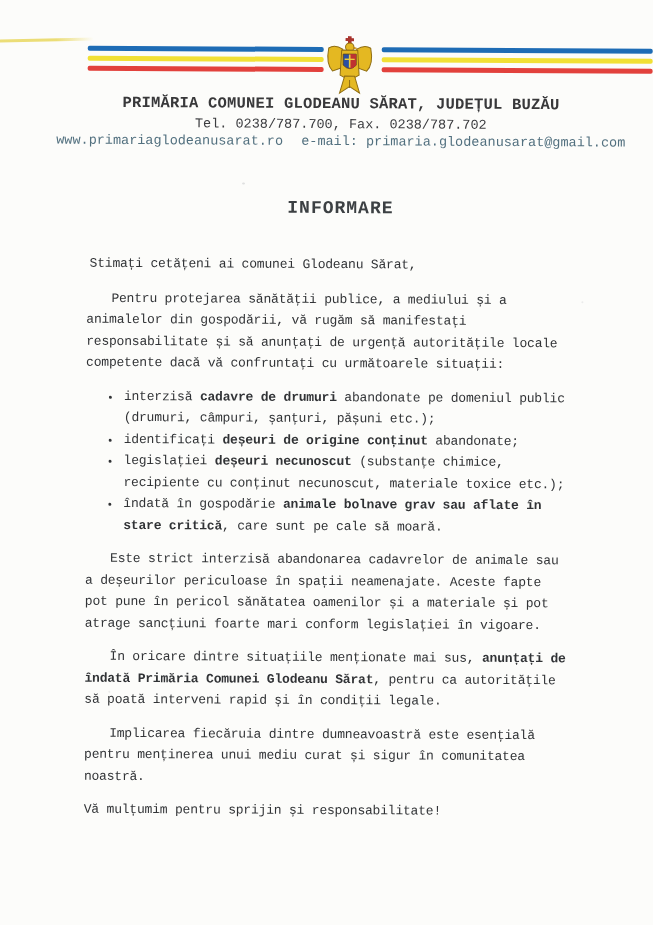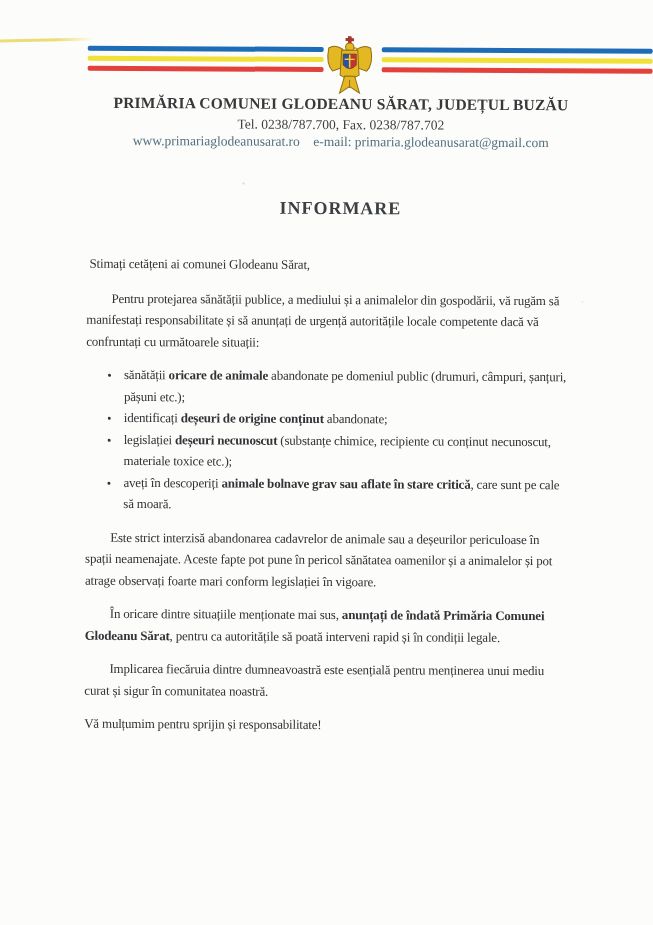--- a/index.html
+++ b/index.html
@@ -1,19 +1,19 @@
 <!DOCTYPE html>
 <html lang="ro"><head>
 <meta charset="utf-8">
 <style>
   html,body{margin:0;padding:0;background:#e9e9e9;}
   .page{
     position:relative;width:653px;height:925px;margin:0 auto;
     background:#fcfcfa;overflow:hidden;
-    font-family:Liberation Serif, serif;
+    font-family:Liberation Mono, monospace;
     color:#313336;
   }
   .scan-tilt{position:absolute;inset:0;transform:rotate(0.3deg);transform-origin:50% 0;}
 
   
   .stripe{position:absolute;height:4.5px;border-radius:2px;}
   .stripe.row-blue{top:47px;}
   .stripe.row-yellow{top:57px;}
   .stripe.row-red{top:67px;}
   .stripe.seg-left{left:88px;width:236px;}
@@ -108,26 +108,26 @@
     </header>
 
     <h1 class="doc-title">INFORMARE</h1>
 
     <main class="doc-body">
       <p class="salutation">Stimați cetățeni ai comunei Glodeanu Sărat,</p>
 
       <p class="para"><span>Pentru protejarea sănătății publice, a mediului și a animalelor din gospodării, vă rugăm să manifestați responsabilitate și să anunțați de urgență autoritățile locale competente dacă vă confruntați cu următoarele situații:</span></p>
 
       <ul class="points">
-        <li><span>sănătății </span><span class="bold-run">oricare de animale</span><span> abandonate pe domeniul public (drumuri, câmpuri, șanțuri, pășuni etc.);</span></li>
+        <li><span>interzisă </span><span class="bold-run">cadavre de drumuri</span><span> abandonate pe domeniul public (drumuri, câmpuri, șanțuri, pășuni etc.);</span></li>
         <li><span>identificați </span><span class="bold-run">deșeuri de origine conținut</span><span> abandonate;</span></li>
         <li><span>legislației </span><span class="bold-run">deșeuri necunoscut</span><span> (substanțe chimice, recipiente cu conținut necunoscut, materiale toxice etc.);</span></li>
-        <li><span>aveți în descoperiți </span><span class="bold-run">animale bolnave grav sau aflate în stare critică</span><span>, care sunt pe cale să moară.</span></li>
+        <li><span>îndată în gospodărie </span><span class="bold-run">animale bolnave grav sau aflate în stare critică</span><span>, care sunt pe cale să moară.</span></li>
       </ul>
 
-      <p class="para"><span>Este strict interzisă abandonarea cadavrelor de animale sau a deșeurilor periculoase în spații neamenajate. Aceste fapte pot pune în pericol sănătatea oamenilor și a animalelor și pot atrage observați foarte mari conform legislației în vigoare.</span></p>
+      <p class="para"><span>Este strict interzisă abandonarea cadavrelor de animale sau a deșeurilor periculoase în spații neamenajate. Aceste fapte pot pune în pericol sănătatea oamenilor și a materiale și pot atrage sancțiuni foarte mari conform legislației în vigoare.</span></p>
       <p class="para"><span>În oricare dintre situațiile menționate mai sus, </span><span class="bold-run">anunțați de îndată Primăria Comunei Glodeanu Sărat</span><span>, pentru ca autoritățile să poată interveni rapid și în condiții legale.</span></p>
       <p class="para"><span>Implicarea fiecăruia dintre dumneavoastră este esențială pentru menținerea unui mediu curat și sigur în comunitatea noastră.</span></p>
       <p class="closing"><span>Vă mulțumim pentru sprijin și responsabilitate!</span></p>
     </main>
 
   </div>
 </div>
 
 </body></html>

